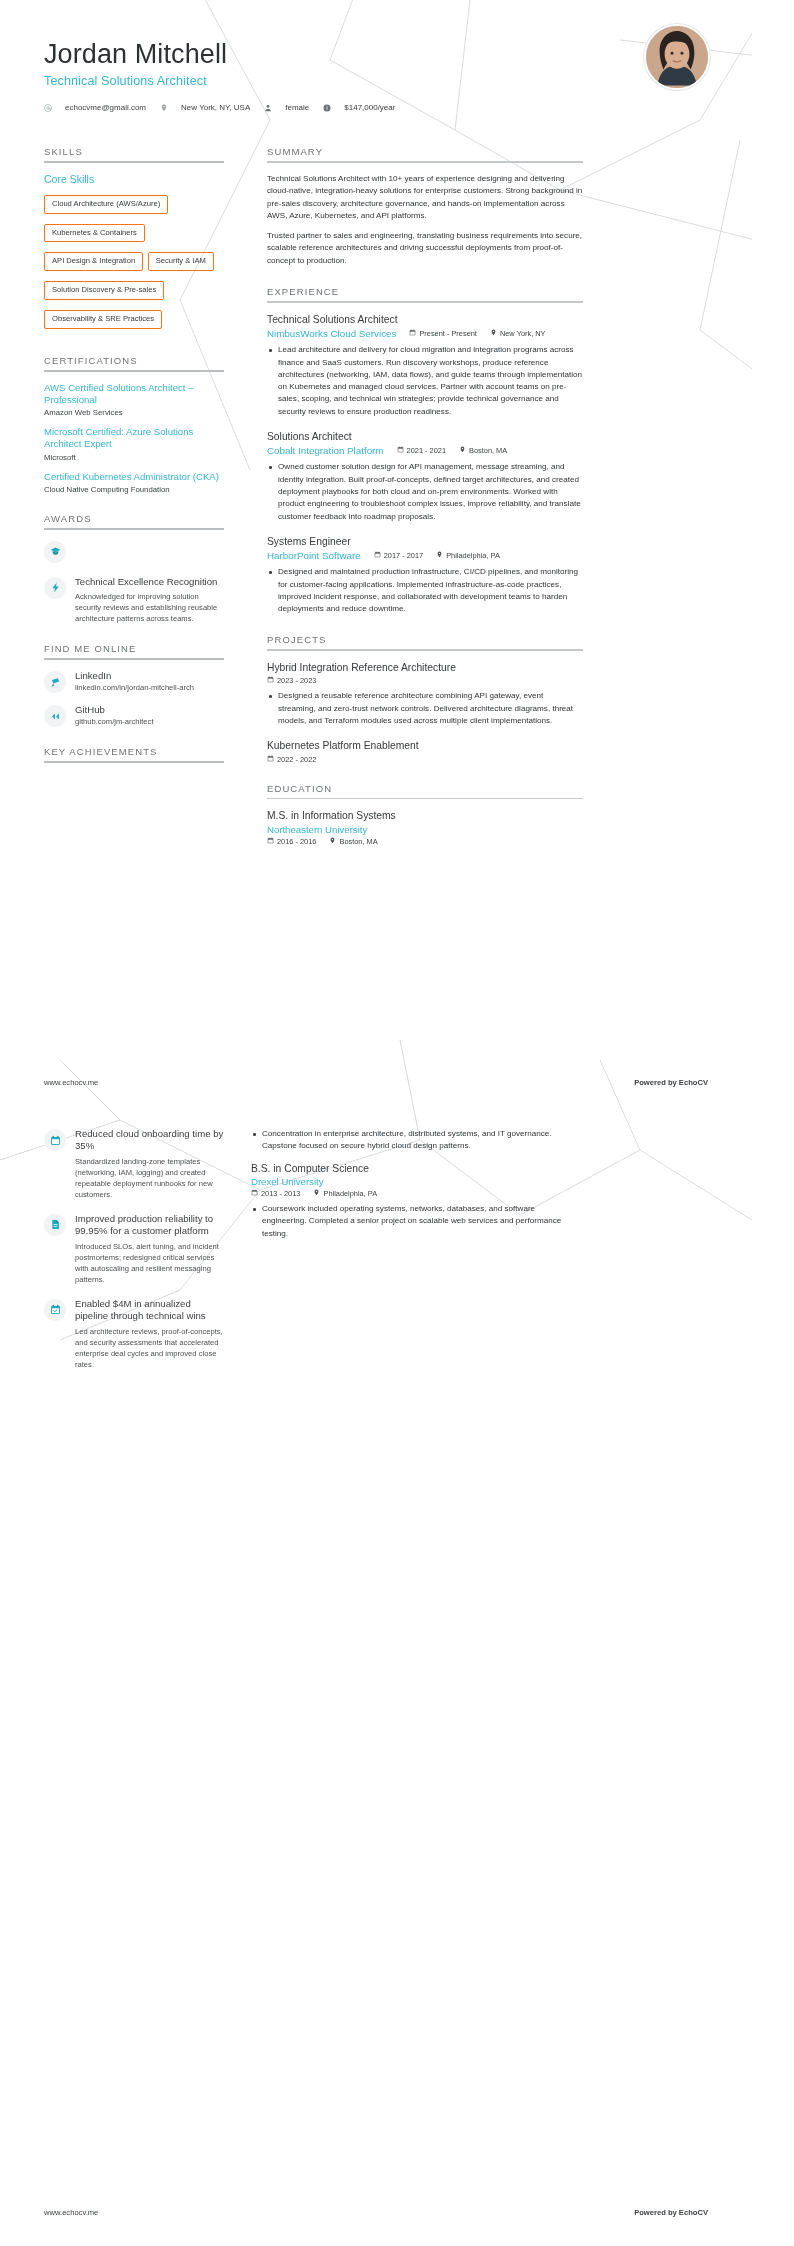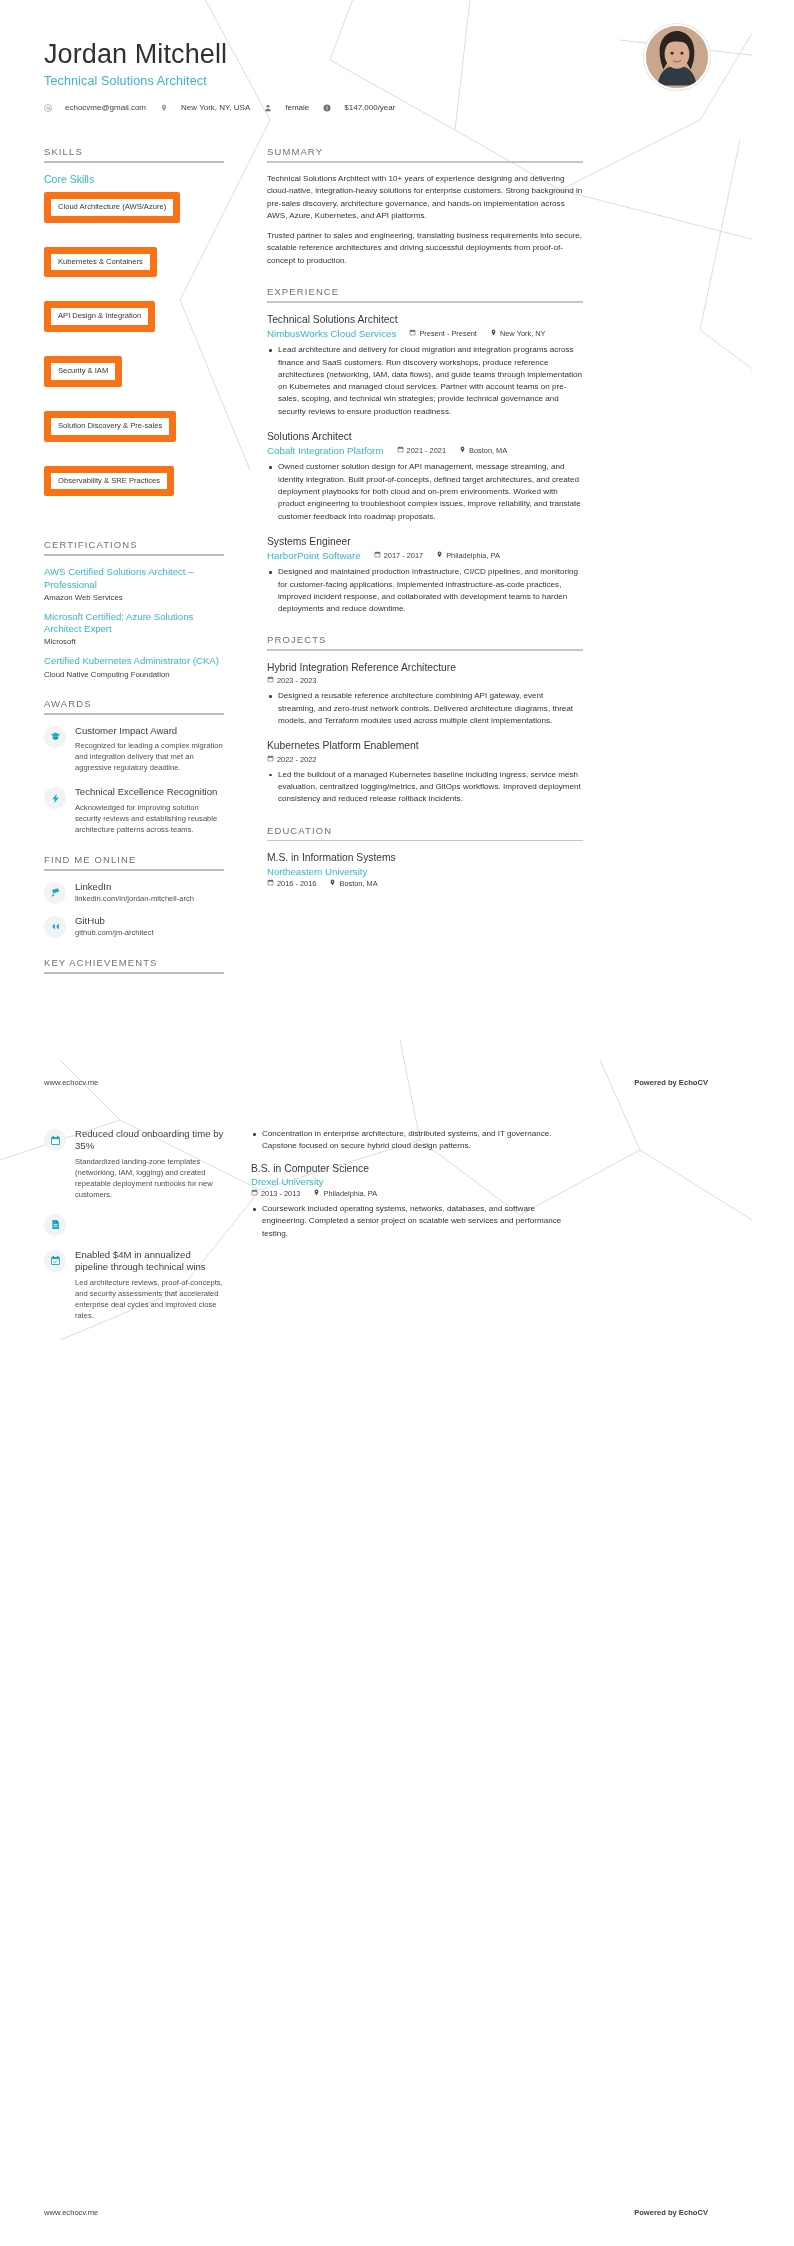--- a/index.html
+++ b/index.html
@@ -101,26 +101,26 @@
   .sec { margin-bottom: 19px; }
 
   
   .skill-group-name {
     font-size: 10.5px;
     color: #37b5cf;
     margin-bottom: 7px;
   }
   .skill-chip {
     display: inline-block;
-    border: 7px solid #f97316;
+    border: 1px solid #f97316;
     border-radius: 2px;
     padding: 4px 7px;
     font-size: 7.6px;
     color: #34383b;
-    margin-bottom: 24px;
+    margin-bottom: 7px;
     line-height: 1.15;
   }
 
   
   .cert { margin-bottom: 9px; }
   .cert-name {
     font-size: 9.6px;
     color: #37b5cf;
     line-height: 1.28;
   }
@@ -397,24 +397,20 @@
           <div class="sec-title">AWARDS</div>
           <div class="sec-rule"></div>
 
           <div class="aw-item">
             <div class="aw-icon">
               <svg width="11" height="11" viewBox="0 0 16 16">
                   <path d="M8 2 L15 5.5 L8 9 L1 5.5 Z" fill="#1aacc4"></path>
                   <path d="M4 7.2 v3.1 c0 1.3 1.8 2.3 4 2.3 s4-1 4-2.3 V7.2 L8 9.6 Z" fill="#12919f"></path>
                 </svg>
             </div>
-            <div class="aw-body">
-              <div class="aw-title">Customer Impact Award</div>
-              <div class="aw-desc">Recognized for leading a complex migration and integration delivery that met an aggressive regulatory deadline.</div>
-            </div>
           </div>
 
           <div class="aw-item">
             <div class="aw-icon">
               <svg width="11" height="11" viewBox="0 0 16 16">
                   <path d="M9.6 1 L3.4 9.1 H7.2 L6.2 15 L12.8 6.7 H8.9 Z" fill="#1aacc4"></path>
                 </svg>
             </div>
             <div class="aw-body">
               <div class="aw-title">Technical Excellence Recognition</div>
@@ -581,23 +577,20 @@
               <span class="meta-pill">
                 <span><svg width="7" height="7" viewBox="0 0 16 16">
                       <rect x="1.6" y="3" width="12.8" height="11.4" rx="1" fill="#4b4f52"></rect>
                       <rect x="2.8" y="6" width="10.4" height="7.2" fill="#fff"></rect>
                       <rect x="4" y="1.2" width="1.6" height="3" fill="#4b4f52"></rect>
                       <rect x="10.4" y="1.2" width="1.6" height="3" fill="#4b4f52"></rect>
                     </svg></span>
                 <span>2022 - 2022</span>
               </span>
             </div>
-            <ul class="bullets">
-              <li>Led the buildout of a managed Kubernetes baseline including ingress, service mesh evaluation, centralized logging/metrics, and GitOps workflows. Improved deployment consistency and reduced release rollback incidents.</li>
-            </ul>
           </div>
         </div>
 
         <div class="sec">
           <div class="sec-title">EDUCATION</div>
           <div class="sec-rule thin"></div>
 
           <div class="edu">
             <div class="edu-degree">M.S. in Information Systems</div>
             <div class="edu-school">Northeastern University</div>
@@ -649,20 +642,24 @@
         </div>
 
         <div class="aw-item">
           <div class="aw-icon">
             <svg width="11" height="11" viewBox="0 0 16 16">
                 <path d="M3.4 1.6 h6 L13 5.2 v9.2 h-9.6 Z" fill="#1aacc4"></path>
                 <path d="M9.4 1.6 L13 5.2 h-3.6 Z" fill="#0e7f8c"></path>
                 <rect x="5.2" y="7.6" width="5.6" height="1.1" fill="#fff"></rect>
                 <rect x="5.2" y="10" width="5.6" height="1.1" fill="#fff"></rect>
               </svg>
+          </div>
+          <div class="aw-body">
+            <div class="aw-title">Improved production reliability to 99.95% for a customer platform</div>
+            <div class="aw-desc">Introduced SLOs, alert tuning, and incident postmortems; redesigned critical services with autoscaling and resilient messaging patterns.</div>
           </div>
         </div>
 
         <div class="aw-item">
           <div class="aw-icon">
             <svg width="11" height="11" viewBox="0 0 16 16">
                 <rect x="1.6" y="3" width="12.8" height="11.4" rx="1.2" fill="#1aacc4"></rect>
                 <rect x="2.9" y="6.1" width="10.2" height="7.1" fill="#fff"></rect>
                 <rect x="4" y="1.2" width="1.7" height="3" rx=".6" fill="#12919f"></rect>
                 <rect x="10.3" y="1.2" width="1.7" height="3" rx=".6" fill="#12919f"></rect>

